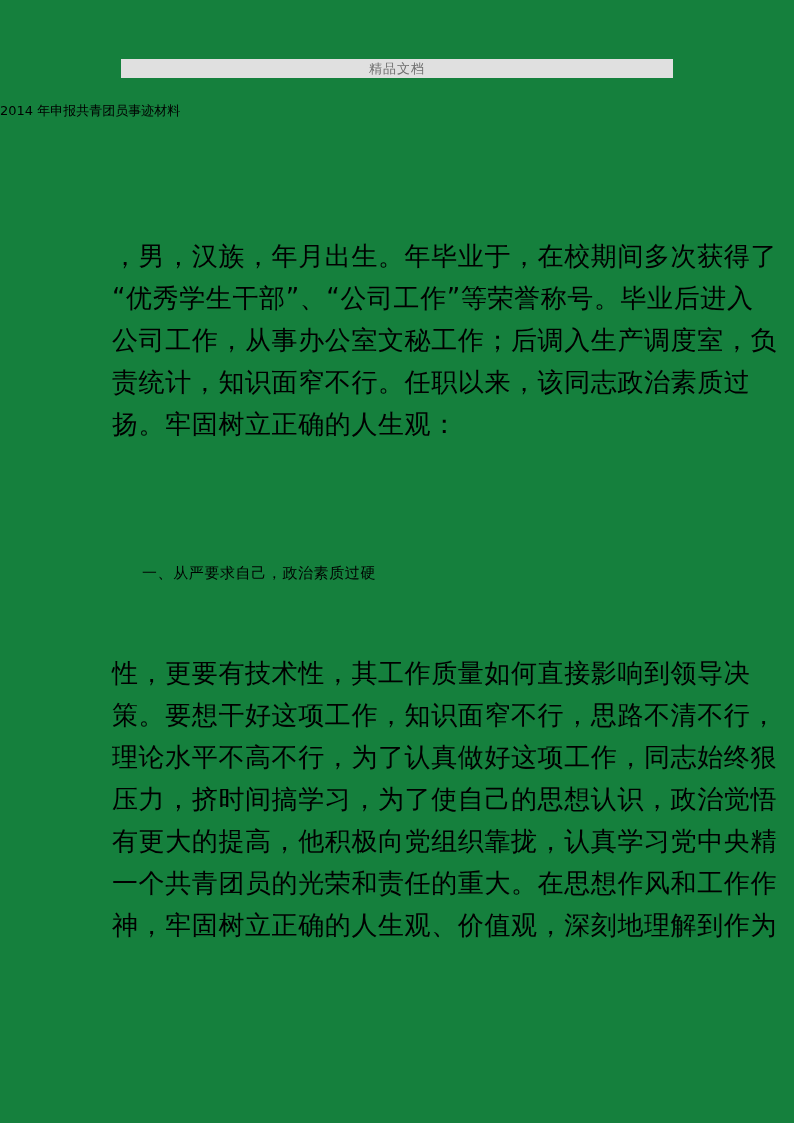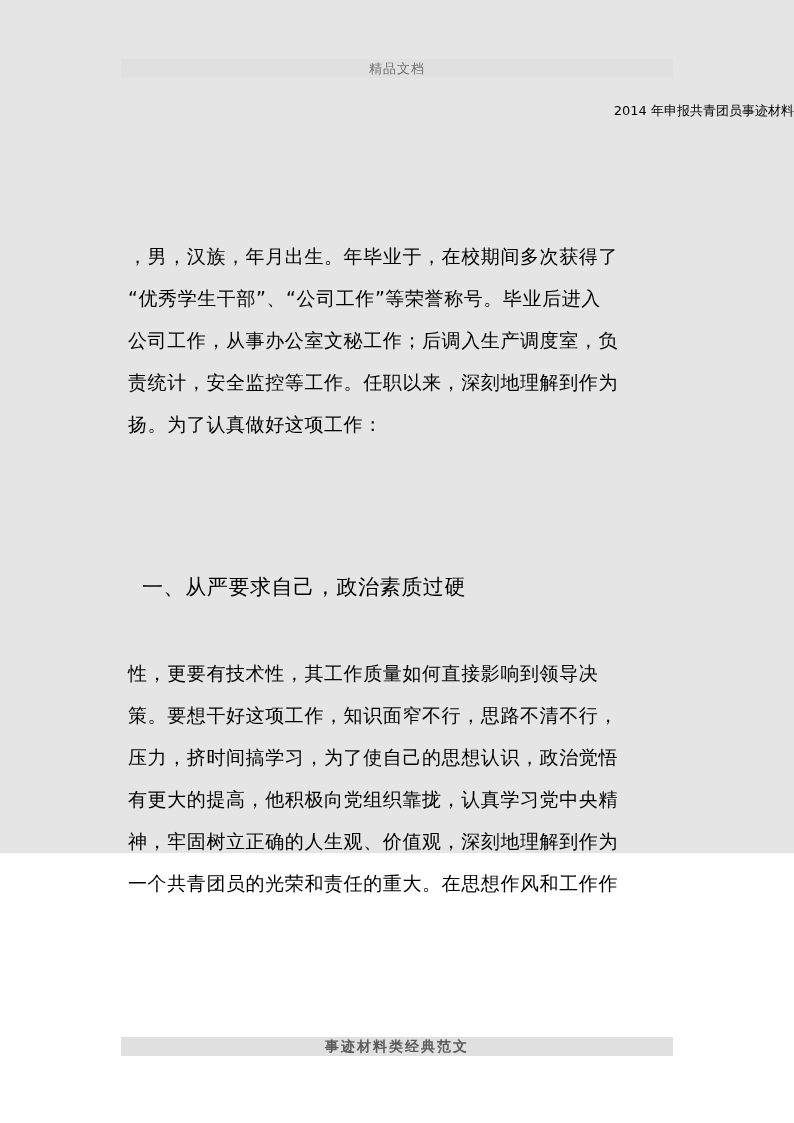--- a/index.html
+++ b/index.html
@@ -11,22 +11,22 @@
       width: 794px;
       height: 1123px;
       position: relative;
       overflow: hidden;
       font-family: "DejaVu Sans", "Liberation Sans", sans-serif;
       color: #000000;
     }
     .page {
       position: absolute;
       left: 0; top: 0;
-      width: 794px; height: 853px;
-      background: #e5e5e5;
+      width: 794px; height: 1123px;
+      background: #15803d;
     }
     .band {
       position: absolute;
       left: 121px;
       width: 552px;
       height: 19px;
       background: #e0e0e0;
       text-align: center;
       color: #6e6e6e;
       font-family: "DejaVu Serif", "Liberation Serif", serif;
@@ -34,45 +34,45 @@
       line-height: 19px;
       letter-spacing: 1px;
     }
     .band.header { top: 59px; }
     .band.footer { top: 1037px; color: #5a5a5a; font-weight: bold; font-size: 14px; letter-spacing: 2px; }
     .doc-title {
       position: absolute;
       top: 102px;
       left: 0;
       width: 794px;
-      text-align: right;
+      text-align: left;
       font-size: 13px;
       line-height: 18px;
       color: #000;
     }
     .body {
       position: absolute;
-      left: 128px;
+      left: 112px;
       width: 545px;
-      font-size: 19px;
+      font-size: 26px;
       line-height: 42px;
       color: #000;
       letter-spacing: 0.6px;
     }
     .body .line {
       display: block;
       white-space: nowrap;
       height: 42px;
     }
     .p1 { top: 235px; }
     .section-heading {
       position: absolute;
-      top: 566px;
+      top: 552px;
       left: 118px;
-      font-size: 21px;
+      font-size: 15px;
       line-height: 42px;
       letter-spacing: 0.6px;
       white-space: nowrap;
     }
     .section-heading .indent { display: inline-block; width: 24px; }
     .p2 { top: 652px; }
     .p2 .line.first { text-indent: 24px; }
   </style>
 </head>
 <body>
@@ -82,34 +82,32 @@
   <div class="band header">
     <span>精品文档</span>
   </div>
 
   <div class="doc-title">2014 年申报共青团员事迹材料</div>
 
   <div class="body p1">
     <span class="line">，男，汉族，年月出生。年毕业于，在校期间多次获得了</span>
     <span class="line">“优秀学生干部”、“公司工作”等荣誉称号。毕业后进入</span>
     <span class="line">公司工作，从事办公室文秘工作；后调入生产调度室，负</span>
-    <span class="line">责统计，安全监控等工作。任职以来，深刻地理解到作为</span>
-    <span class="line">扬。为了认真做好这项工作：</span>
+    <span class="line">责统计，知识面窄不行。任职以来，该同志政治素质过</span>
+    <span class="line">扬。牢固树立正确的人生观：</span>
   </div>
 
   <div class="section-heading">
     <span class="indent"></span><span>一、从严要求自己，政治素质过硬</span>
   </div>
 
   <div class="body p2">
     <span class="line">性，更要有技术性，其工作质量如何直接影响到领导决</span>
     <span class="line">策。要想干好这项工作，知识面窄不行，思路不清不行，</span>
+    <span class="line">理论水平不高不行，为了认真做好这项工作，同志始终狠</span>
     <span class="line">压力，挤时间搞学习，为了使自己的思想认识，政治觉悟</span>
     <span class="line">有更大的提高，他积极向党组织靠拢，认真学习党中央精</span>
+    <span class="line">一个共青团员的光荣和责任的重大。在思想作风和工作作</span>
     <span class="line">神，牢固树立正确的人生观、价值观，深刻地理解到作为</span>
-    <span class="line">一个共青团员的光荣和责任的重大。在思想作风和工作作</span>
   </div>
 
-  <div class="band footer">
-    <span>事迹材料类经典范文</span>
-  </div>
 
 </div>
 
 </body></html>

